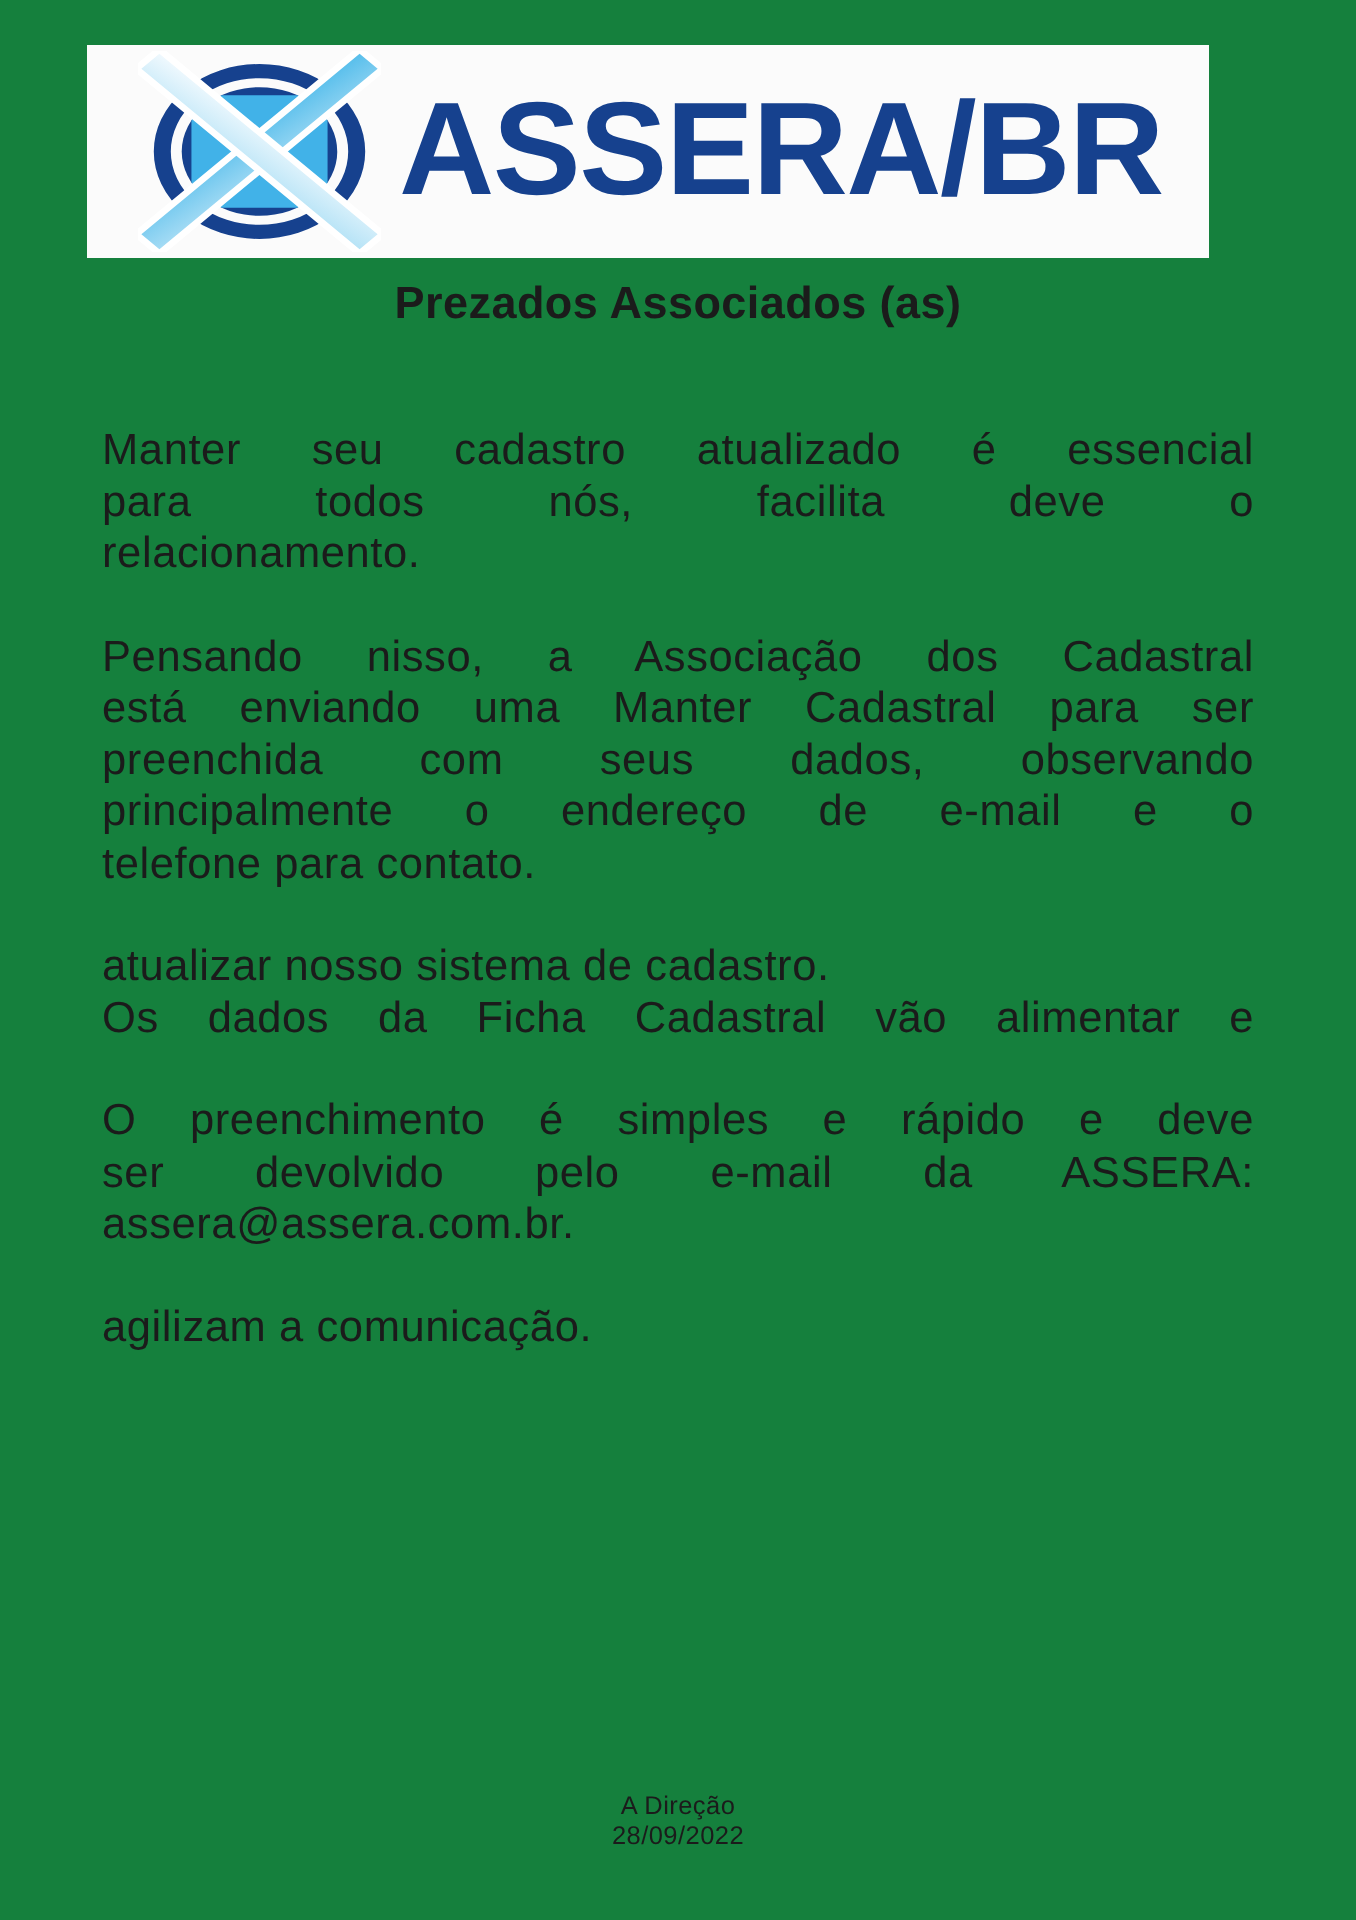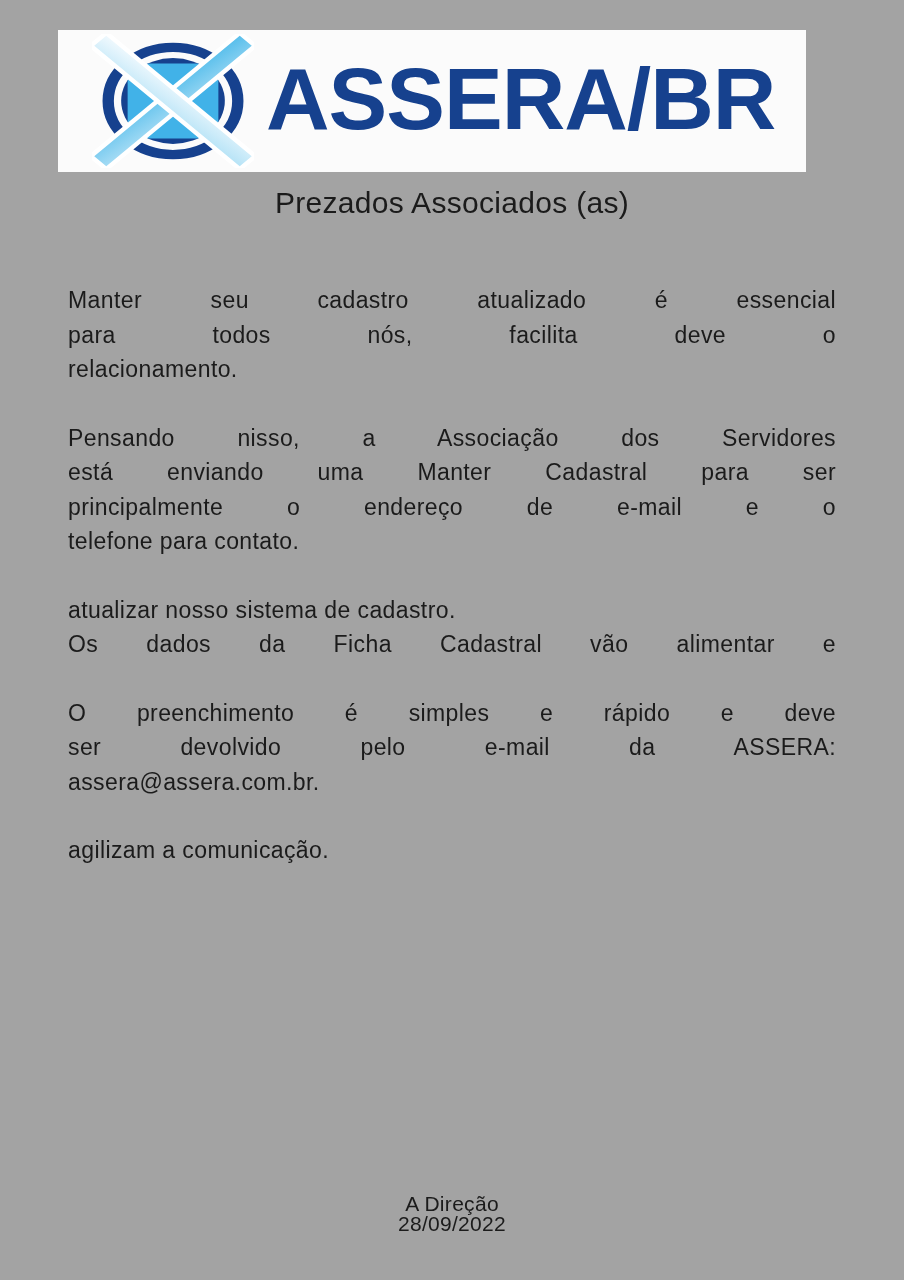--- a/index.html
+++ b/index.html
@@ -10,21 +10,21 @@
     --logo-background: #fbfbfb;
   }
   * { margin: 0; padding: 0; box-sizing: border-box; }
   html, body { background: #e9e9e9; }
   body { font-family: "Liberation Sans", "DejaVu Sans", sans-serif; }
 
   .page {
     position: relative;
     width: 904px;
     height: 1280px;
-    background: #a3a3a3;
+    background: #15803d;
     overflow: hidden;
     margin: 0 auto;
   }
 
   .logo-band {
     position: absolute;
     left: 58px;
     top: 30px;
     width: 748px;
     height: 142px;
@@ -52,50 +52,51 @@
   .heading {
     position: absolute;
     top: 185px;
     left: 0;
     width: 100%;
     text-align: center;
     font-size: 30px;
     line-height: 36px;
     letter-spacing: 0.3px;
     color: var(--text);
+    font-weight: bold;
   }
 
   .body-text {
     position: absolute;
     top: 283px;
     left: 68px;
     width: 768px;
     color: var(--text);
   }
   .para { margin: 0 0 34px 0; }
   .para:last-child { margin-bottom: 0; }
   .line {
-    font-size: 23px;
+    font-size: 29px;
     line-height: 34.5px;
     letter-spacing: 0.4px;
     text-align: justify;
     text-align-last: justify;
   }
   .line.last {
     text-align: center;
     text-align-last: left;
   }
 
   .footer {
     position: absolute;
     top: 1194px;
     left: 0;
     width: 100%;
     text-align: center;
-    font-size: 21px;
+    font-size: 17px;
     line-height: 20px;
     letter-spacing: 0.3px;
     color: var(--text);
   }
 </style>
 </head>
 <body>
 
 <div class="page">
 
@@ -141,22 +142,23 @@
 
   <div class="body-text">
 
     <div class="para">
       <div class="line">Manter seu cadastro atualizado é essencial</div>
       <div class="line">para todos nós, facilita deve o</div>
       <div class="line last">relacionamento.</div>
     </div>
 
     <div class="para">
-      <div class="line">Pensando nisso, a Associação dos Servidores</div>
+      <div class="line">Pensando nisso, a Associação dos Cadastral</div>
       <div class="line">está enviando uma Manter Cadastral para ser</div>
+      <div class="line">preenchida com seus dados, observando</div>
       <div class="line">principalmente o endereço de e-mail e o</div>
       <div class="line last">telefone para contato.</div>
     </div>
 
     <div class="para">
       <div class="line last">atualizar nosso sistema de cadastro.</div>
       <div class="line">Os dados da Ficha Cadastral vão alimentar e</div>
     </div>
 
     <div class="para">

